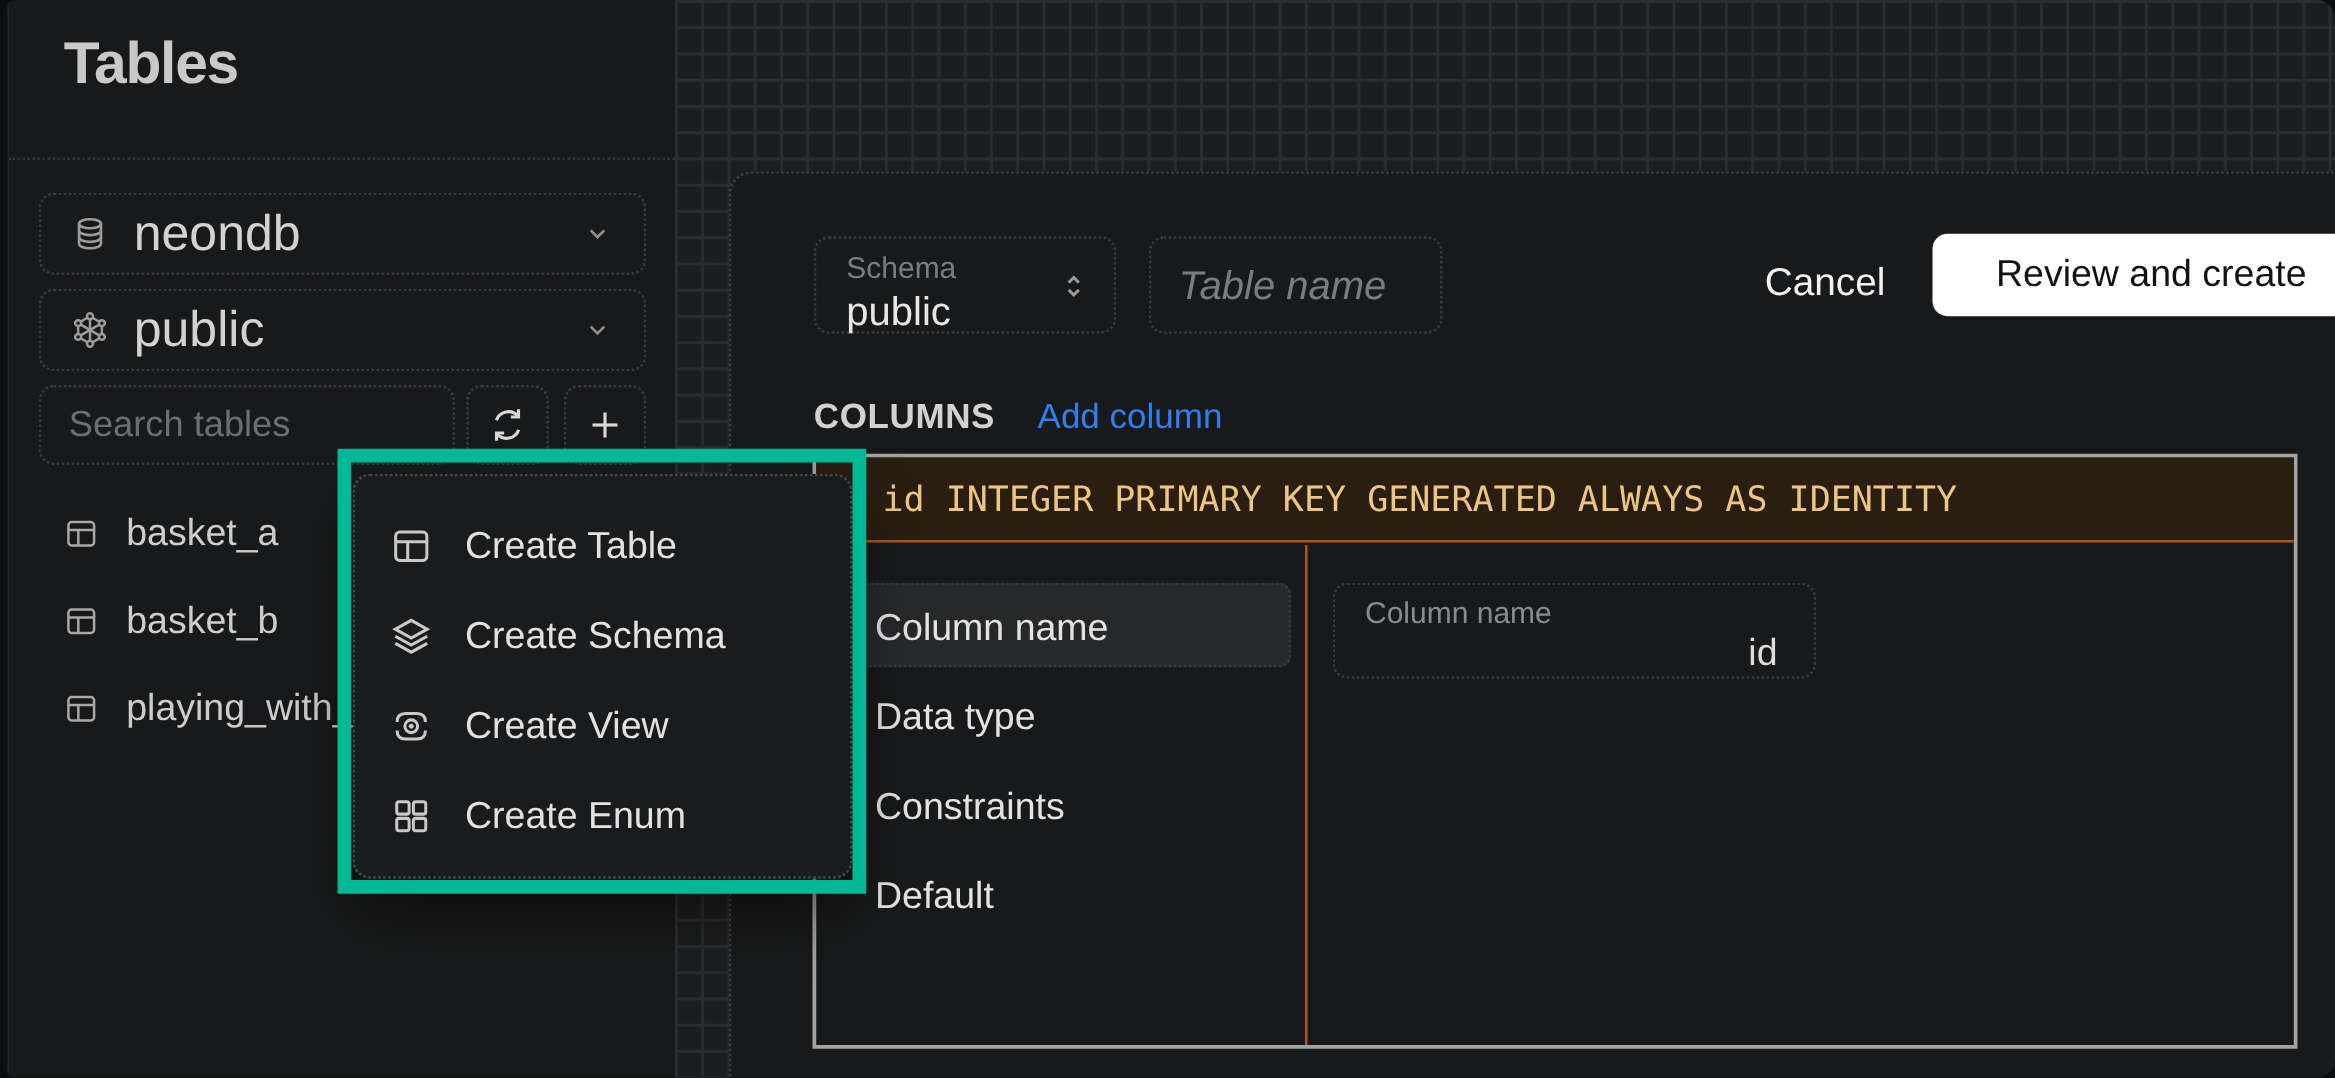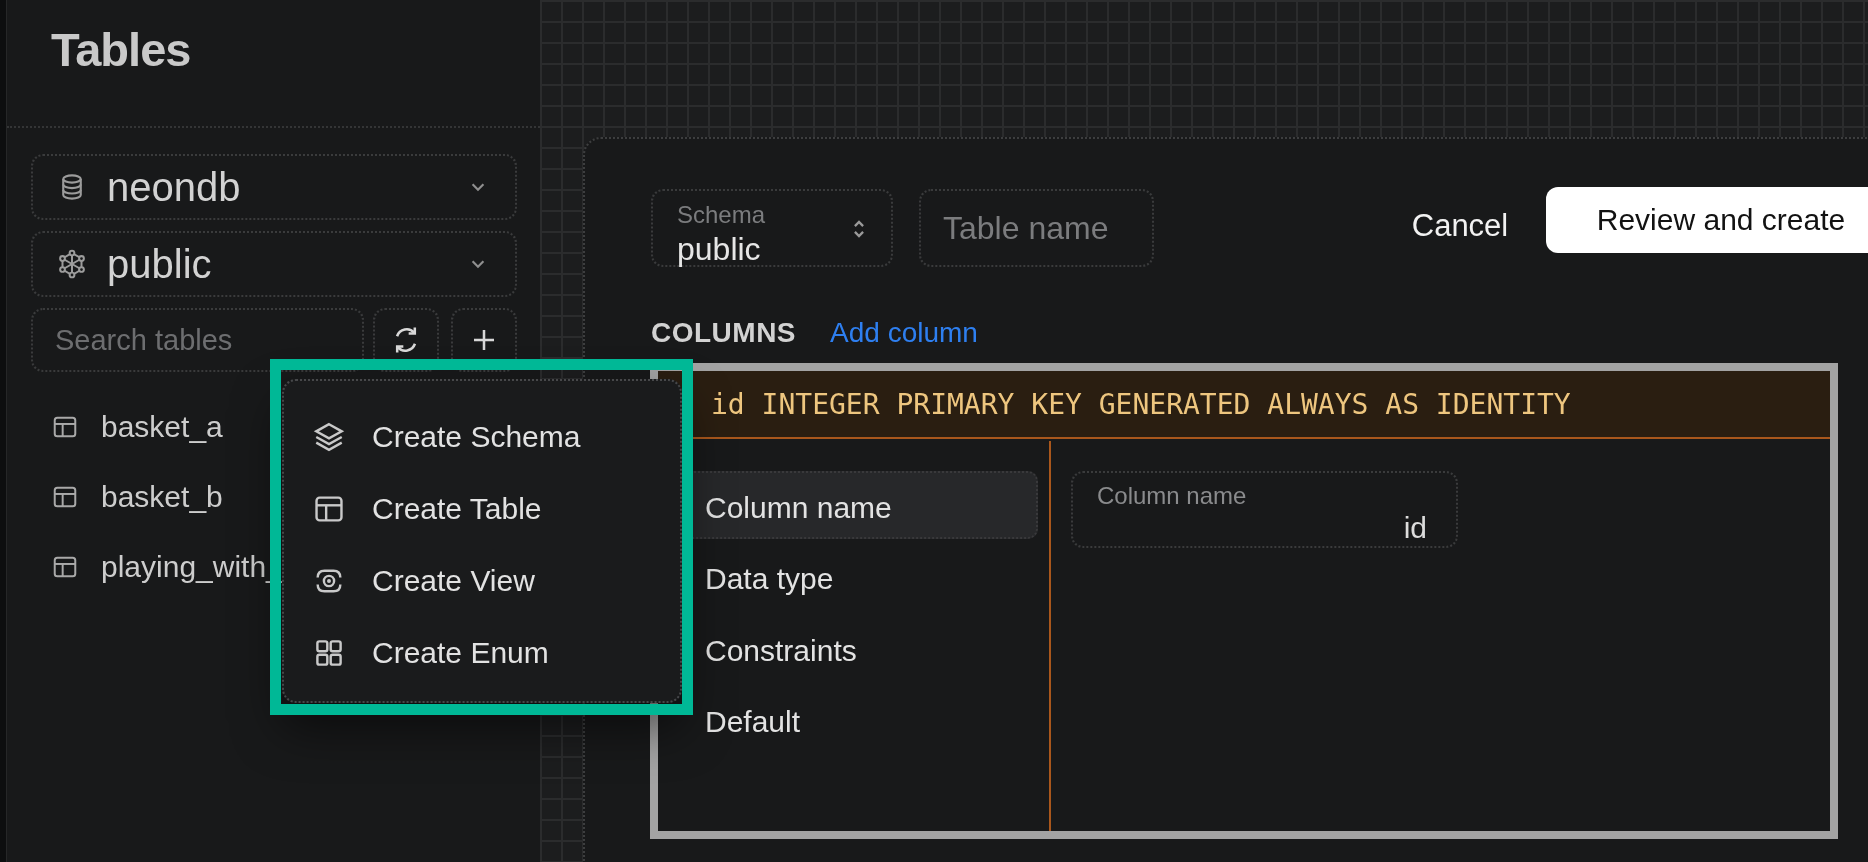--- a/index.html
+++ b/index.html
@@ -1,17 +1,17 @@
 <!DOCTYPE html>
 <html><head>
 <meta charset="utf-8">
 <style>
   * { margin:0; padding:0; box-sizing:border-box; }
   body { background:#0b0c0d; font-family:"Liberation Sans", sans-serif; }
-  .screen { position:relative; width:1868px; height:862px; overflow:hidden; background:#0d0e0f; color:#d6d6d6; }
+  .screen { position:relative; width:1868px; height:862px; overflow:hidden; background:#0d0e0f; color:#d6d6d6;border-radius:15px; }
 
   
   .grid-bg {
     position:absolute; left:540px; top:0; width:1328px; height:862px;
     background-color:#1c1d1e;
     background-image:
       linear-gradient(#2b2c2d 2px, transparent 2px),
       linear-gradient(90deg, #2b2c2d 2px, transparent 2px);
     background-size:21px 21px;
   }
@@ -57,34 +57,34 @@
     position:absolute; left:66px; top:50px; width:242px; height:78px;
     border:2px dotted #3a3b3c; border-radius:12px; padding:10px 20px 0 24px; cursor:pointer;
   }
   .schema-field .small-lbl { font-size:24px; color:#7b7c7e; }
   .schema-field .value { font-size:32px; color:#e6e6e6; margin-top:2px; }
   .schema-field .updown { position:absolute; right:18px; top:24px; width:28px; height:28px; color:#9a9a9a; }
 
   .tablename-input {
     position:absolute; left:334px; top:50px; width:235px; height:78px;
     background:transparent; border:2px dotted #3a3b3c; border-radius:12px;
-    color:#3b82f6; font-size:32px; padding:0 22px; outline:none; font-family:"Liberation Sans", sans-serif;
+    color:#3b82f6; font-size:32px; padding:0 22px; outline:none; font-family:"Liberation Sans", sans-serif;font-style:italic;
   }
   .tablename-input::placeholder { color:#7b7c7e; }
 
   .cancel-btn { position:absolute; left:820px; top:56px; width:110px; height:62px; background:none; border:none;
     color:#f2f2f2; font-size:31px; cursor:pointer; font-family:"Liberation Sans", sans-serif; }
   .review-btn { position:absolute; left:961px; top:48px; width:350px; height:66px; background:#ffffff; border:none;
     border-radius:12px; color:#121212; font-size:30px; font-weight:500; cursor:pointer; font-family:"Liberation Sans", sans-serif; }
 
   .columns-row { position:absolute; left:66px; top:178px; display:flex; align-items:baseline; gap:34px;justify-content:flex-end; }
   .columns-heading { font-size:28px; font-weight:700; color:#d2d2d2; letter-spacing:0.5px; }
   .add-column-link { font-size:28px; color:#2e7ff0; cursor:pointer; text-decoration:none; }
 
-  .columns-box { position:absolute; left:65px; top:224px; width:1188px; height:476px; border:8px solid #a3a3a3; }
+  .columns-box { position:absolute; left:65px; top:224px; width:1188px; height:476px; border:3px solid #a3a3a3; }
   .sql-band { height:68px; background:#2a1e11; border-bottom:2px solid #a9571c; display:flex; align-items:center; }
   .sql-text { font-family:"DejaVu Sans Mono", monospace; font-size:28px; color:#eec67f; padding-left:53px; white-space:nowrap; }
   .col-divider { position:absolute; left:391px; top:70px; bottom:0; width:2px; background:#a9571c; }
 
   .col-nav-item { position:absolute; left:47px; font-size:30px; color:#e3e3e3; cursor:pointer; white-space:nowrap; }
   .col-nav-highlight { position:absolute; left:10px; top:100px; width:370px; height:68px; background:#27282a; border:2px dotted #39393b; border-radius:10px; }
 
   .colname-input-box {
     position:absolute; left:413px; top:100px; width:387px; height:77px;
     border:2px dotted #3a3b3c; border-radius:12px; padding:9px 0 0 24px;
@@ -227,33 +227,33 @@
       <div class="colname-input-box">
         <div class="small-lbl">Column name</div>
         <input type="text" value="id" style="">
       </div>
     </div>
   </div>
 
   <div class="create-menu">
     <div class="menu-item">
       <svg viewBox="0 0 24 24" fill="none" stroke="currentColor" stroke-width="1.7">
+        <rect x="3.2" y="4" width="17.6" height="16" rx="2.2"></rect>
+          <line x1="3.2" y1="9.4" x2="20.8" y2="9.4"></line>
+          <line x1="10" y1="9.4" x2="10" y2="20"></line>
+      </svg>
+      <span class="m-label">Create Table</span>
+    </div>
+    <div class="menu-item">
+      <svg viewBox="0 0 24 24" fill="none" stroke="currentColor" stroke-width="1.7">
         <polygon points="12,3 21,8 12,13 3,8"></polygon>
         <polyline points="3,12 12,17 21,12"></polyline>
         <polyline points="3,16 12,21 21,16"></polyline>
       </svg>
       <span class="m-label">Create Schema</span>
-    </div>
-    <div class="menu-item">
-      <svg viewBox="0 0 24 24" fill="none" stroke="currentColor" stroke-width="1.7">
-        <rect x="3.2" y="4" width="17.6" height="16" rx="2.2"></rect>
-          <line x1="3.2" y1="9.4" x2="20.8" y2="9.4"></line>
-          <line x1="10" y1="9.4" x2="10" y2="20"></line>
-      </svg>
-      <span class="m-label">Create Table</span>
     </div>
     <div class="menu-item">
       <svg viewBox="0 0 24 24" fill="none" stroke="currentColor" stroke-width="1.7">
         <path d="M4 9.6 Q4 4.8 8.8 4.8 H15.2 Q20 4.8 20 9.6"></path>
         <path d="M4 14.4 Q4 19.2 8.8 19.2 H15.2 Q20 19.2 20 14.4"></path>
         <circle cx="12" cy="12" r="3.6"></circle>
         <circle cx="12" cy="12" r="1.4" fill="currentColor" stroke="none"></circle>
       </svg>
       <span class="m-label">Create View</span>
     </div>

